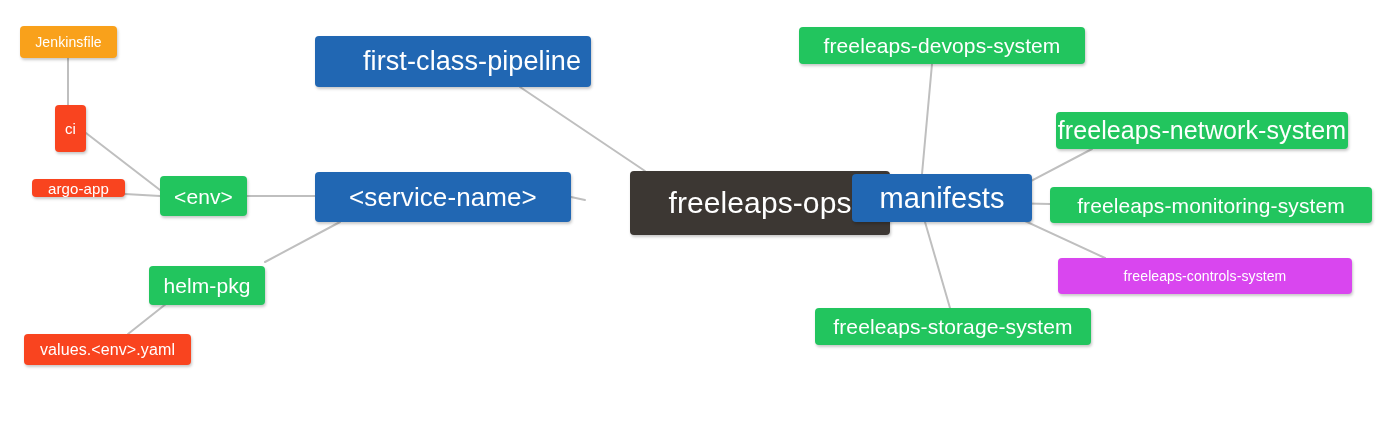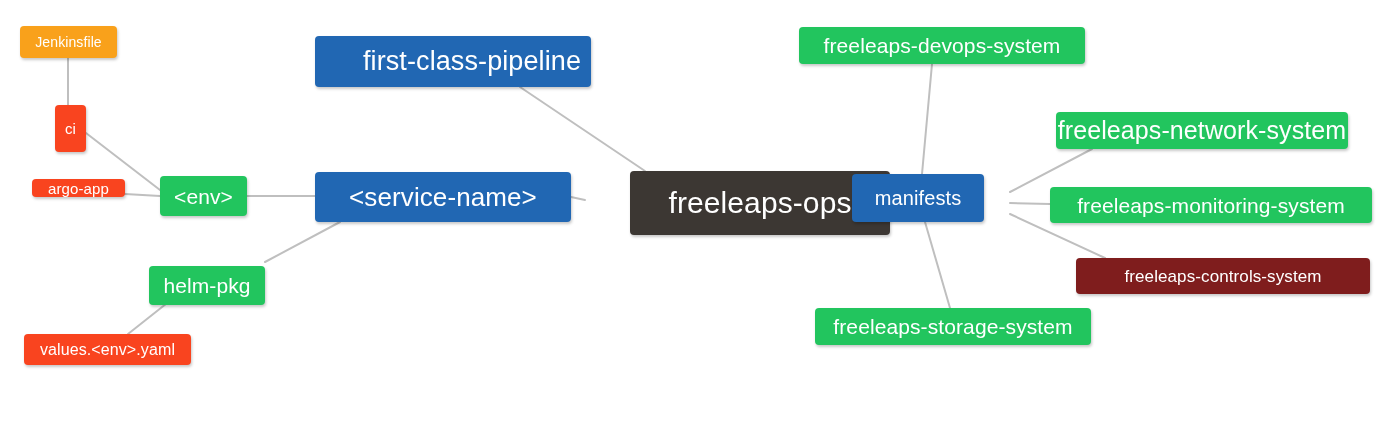--- a/index.html
+++ b/index.html
@@ -59,26 +59,26 @@
       <line x1="922" y1="174" x2="932" y2="64" stroke="#bfbfbf" stroke-width="2" stroke-linecap="round"></line>
       <line x1="1010" y1="192" x2="1092" y2="149" stroke="#bfbfbf" stroke-width="2" stroke-linecap="round"></line>
       <line x1="1010" y1="203" x2="1050" y2="204" stroke="#bfbfbf" stroke-width="2" stroke-linecap="round"></line>
       <line x1="1010" y1="214" x2="1105" y2="258" stroke="#bfbfbf" stroke-width="2" stroke-linecap="round"></line>
       <line x1="925" y1="222" x2="950" y2="308" stroke="#bfbfbf" stroke-width="2" stroke-linecap="round"></line>
     </svg>
   <div id="node-layer">
       <div class="node" style="left: 585px; top: 171px; width: 260px; height: 64px; background: rgb(60, 55, 51); font-size: 30px; margin-left: 45px;">freeleaps-ops</div>
       <div class="node" style="left: 315px; top: 172px; width: 256px; height: 50px; background: rgb(33, 103, 179); font-size: 26px;">&lt;service-name&gt;</div>
       <div class="node" style="left: 315px; top: 36px; width: 276px; height: 51px; background: rgb(33, 103, 179); font-size: 27px; padding-left: 38px;">first-class-pipeline</div>
-      <div class="node" style="left: 852px; top: 174px; width: 132px; height: 48px; background: rgb(33, 103, 179); font-size: 20px;">manifests</div>
+      <div class="node" style="left: 852px; top: 174px; width: 180px; height: 48px; background: rgb(33, 103, 179); font-size: 29px;">manifests</div>
       <div class="node" style="left: 160px; top: 176px; width: 87px; height: 40px; background: rgb(34, 197, 94); font-size: 21px;">&lt;env&gt;</div>
       <div class="node" style="left: 149px; top: 266px; width: 116px; height: 39px; background: rgb(34, 197, 94); font-size: 21px;">helm-pkg</div>
       <div class="node" style="left: 55px; top: 105px; width: 31px; height: 47px; background: rgb(249, 68, 31); font-size: 15px;">ci</div>
       <div class="node" style="left: 20px; top: 26px; width: 97px; height: 32px; background: rgb(249, 161, 27); font-size: 14px;">Jenkinsfile</div>
       <div class="node" style="left: 32px; top: 179px; width: 93px; height: 18px; background: rgb(249, 68, 31); font-size: 15px;">argo-app</div>
       <div class="node" style="left: 24px; top: 334px; width: 167px; height: 31px; background: rgb(249, 68, 31); font-size: 16px;">values.&lt;env&gt;.yaml</div>
       <div class="node" style="left: 799px; top: 27px; width: 286px; height: 37px; background: rgb(34, 197, 94); font-size: 21px;">freeleaps-devops-system</div>
       <div class="node" style="left: 1056px; top: 112px; width: 292px; height: 37px; background: rgb(34, 197, 94); font-size: 25px;">freeleaps-network-system</div>
       <div class="node" style="left: 1050px; top: 187px; width: 322px; height: 36px; background: rgb(34, 197, 94); font-size: 21px;">freeleaps-monitoring-system</div>
-      <div class="node" style="left: 1058px; top: 258px; width: 294px; height: 36px; background: #7f1d1d; font-size: 17px; margin-left: 18px;">freeleaps-controls-system</div>
+      <div class="node" style="left: 1058px; top: 258px; width: 294px; height: 36px; background: #d946ef; font-size: 14px;">freeleaps-controls-system</div>
       <div class="node" style="left: 815px; top: 308px; width: 276px; height: 37px; background: rgb(34, 197, 94); font-size: 21px;">freeleaps-storage-system</div>
     </div>
 </div>
 
 </body></html>

